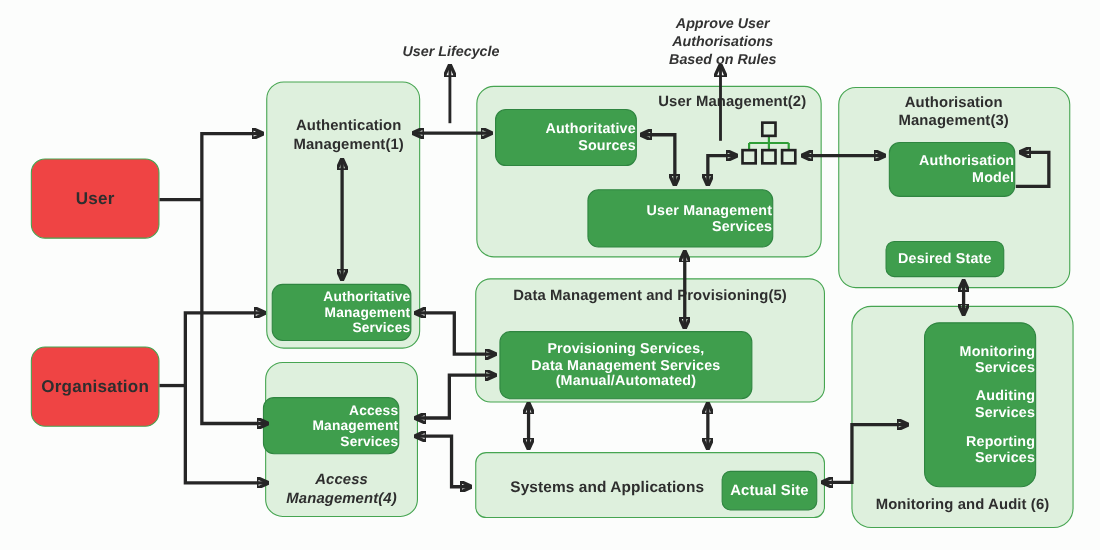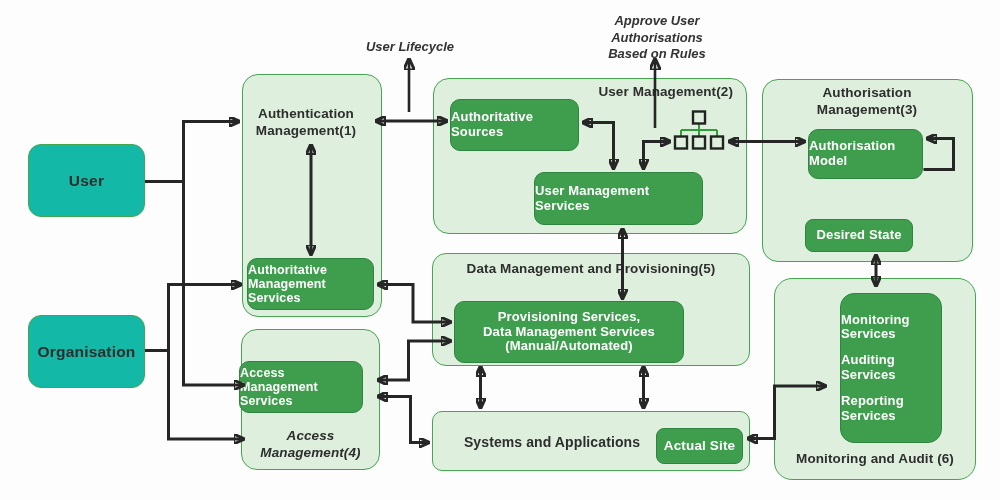--- a/index.html
+++ b/index.html
@@ -6,30 +6,30 @@
   .canvas{
     position:relative;width:1000px;height:500px;overflow:hidden;
     background:#fcfdfc;
     font-family:"Liberation Sans",sans-serif;
   }
   .container{
     position:absolute;background:#def0dd;border:1.6px solid #46a551;
     box-sizing:border-box;z-index:1;
   }
   .lightbox{
-    position:absolute;background:#14b8a6;border:1.6px solid #46a551;
+    position:absolute;background:#ef4444;border:1.6px solid #46a551;
     box-sizing:border-box;z-index:2;border-radius:13px;
     display:flex;align-items:center;justify-content:center;
     color:#2e2e2e;font-weight:600;font-size:15.5px;letter-spacing:.2px;
   }
   .dark{
     position:absolute;background:#3f9e4d;border:1.5px solid #2f8540;
     box-sizing:border-box;z-index:2;color:#ffffff;font-weight:700;
     display:flex;flex-direction:column;align-items:center;justify-content:center;
-    text-align:left;line-height:1.14;letter-spacing:.15px;
+    text-align:right;line-height:1.14;letter-spacing:.15px;
   }
   .ctitle{
     position:absolute;color:#2e2e2e;font-weight:600;text-align:center;
     line-height:1.24;letter-spacing:.1px;z-index:2;
   }
   .ann{
     position:absolute;z-index:3;color:#333333;font-style:italic;font-weight:600;
     font-size:13px;text-align:center;line-height:1.28;
   }
   .arrows{position:absolute;left:0;top:0;z-index:5;pointer-events:none;}
@@ -43,21 +43,21 @@
 <div class="canvas">
 
   <div class="lightbox" style="left:28px;top:144px;width:117px;height:73px;">
     <span>User</span>
   </div>
   <div class="lightbox" style="left:28px;top:315px;width:117px;height:73px;">
     <span>Organisation</span>
   </div>
 
   <div class="container" style="left:242px;top:74px;width:140px;height:243px;border-radius:16px;"></div>
-  <div class="ctitle" style="left:238px;top:106px;width:136px;font-size:13.5px;">Authentication Management(1)</div>
+  <div class="ctitle" style="left:249px;top:106px;width:136px;font-size:13.5px;">Authentication Management(1)</div>
   <div class="dark" style="left:247px;top:258px;width:127px;height:52px;border-radius:10px;font-size:12.5px;">
     <span>Authoritative Management Services</span>
   </div>
 
   <div class="container" style="left:433px;top:78px;width:314px;height:156px;border-radius:16px;"></div>
   <div class="ctitle" style="left:433px;top:84px;width:300px;text-align:right;font-size:13.5px;">User Management(2)</div>
   <div class="dark" style="left:450px;top:99px;width:129px;height:52px;border-radius:10px;font-size:13px;">
     <span>Authoritative Sources</span>
   </div>
   <div class="dark" style="left:534px;top:172px;width:169px;height:53px;border-radius:10px;font-size:13px;">

